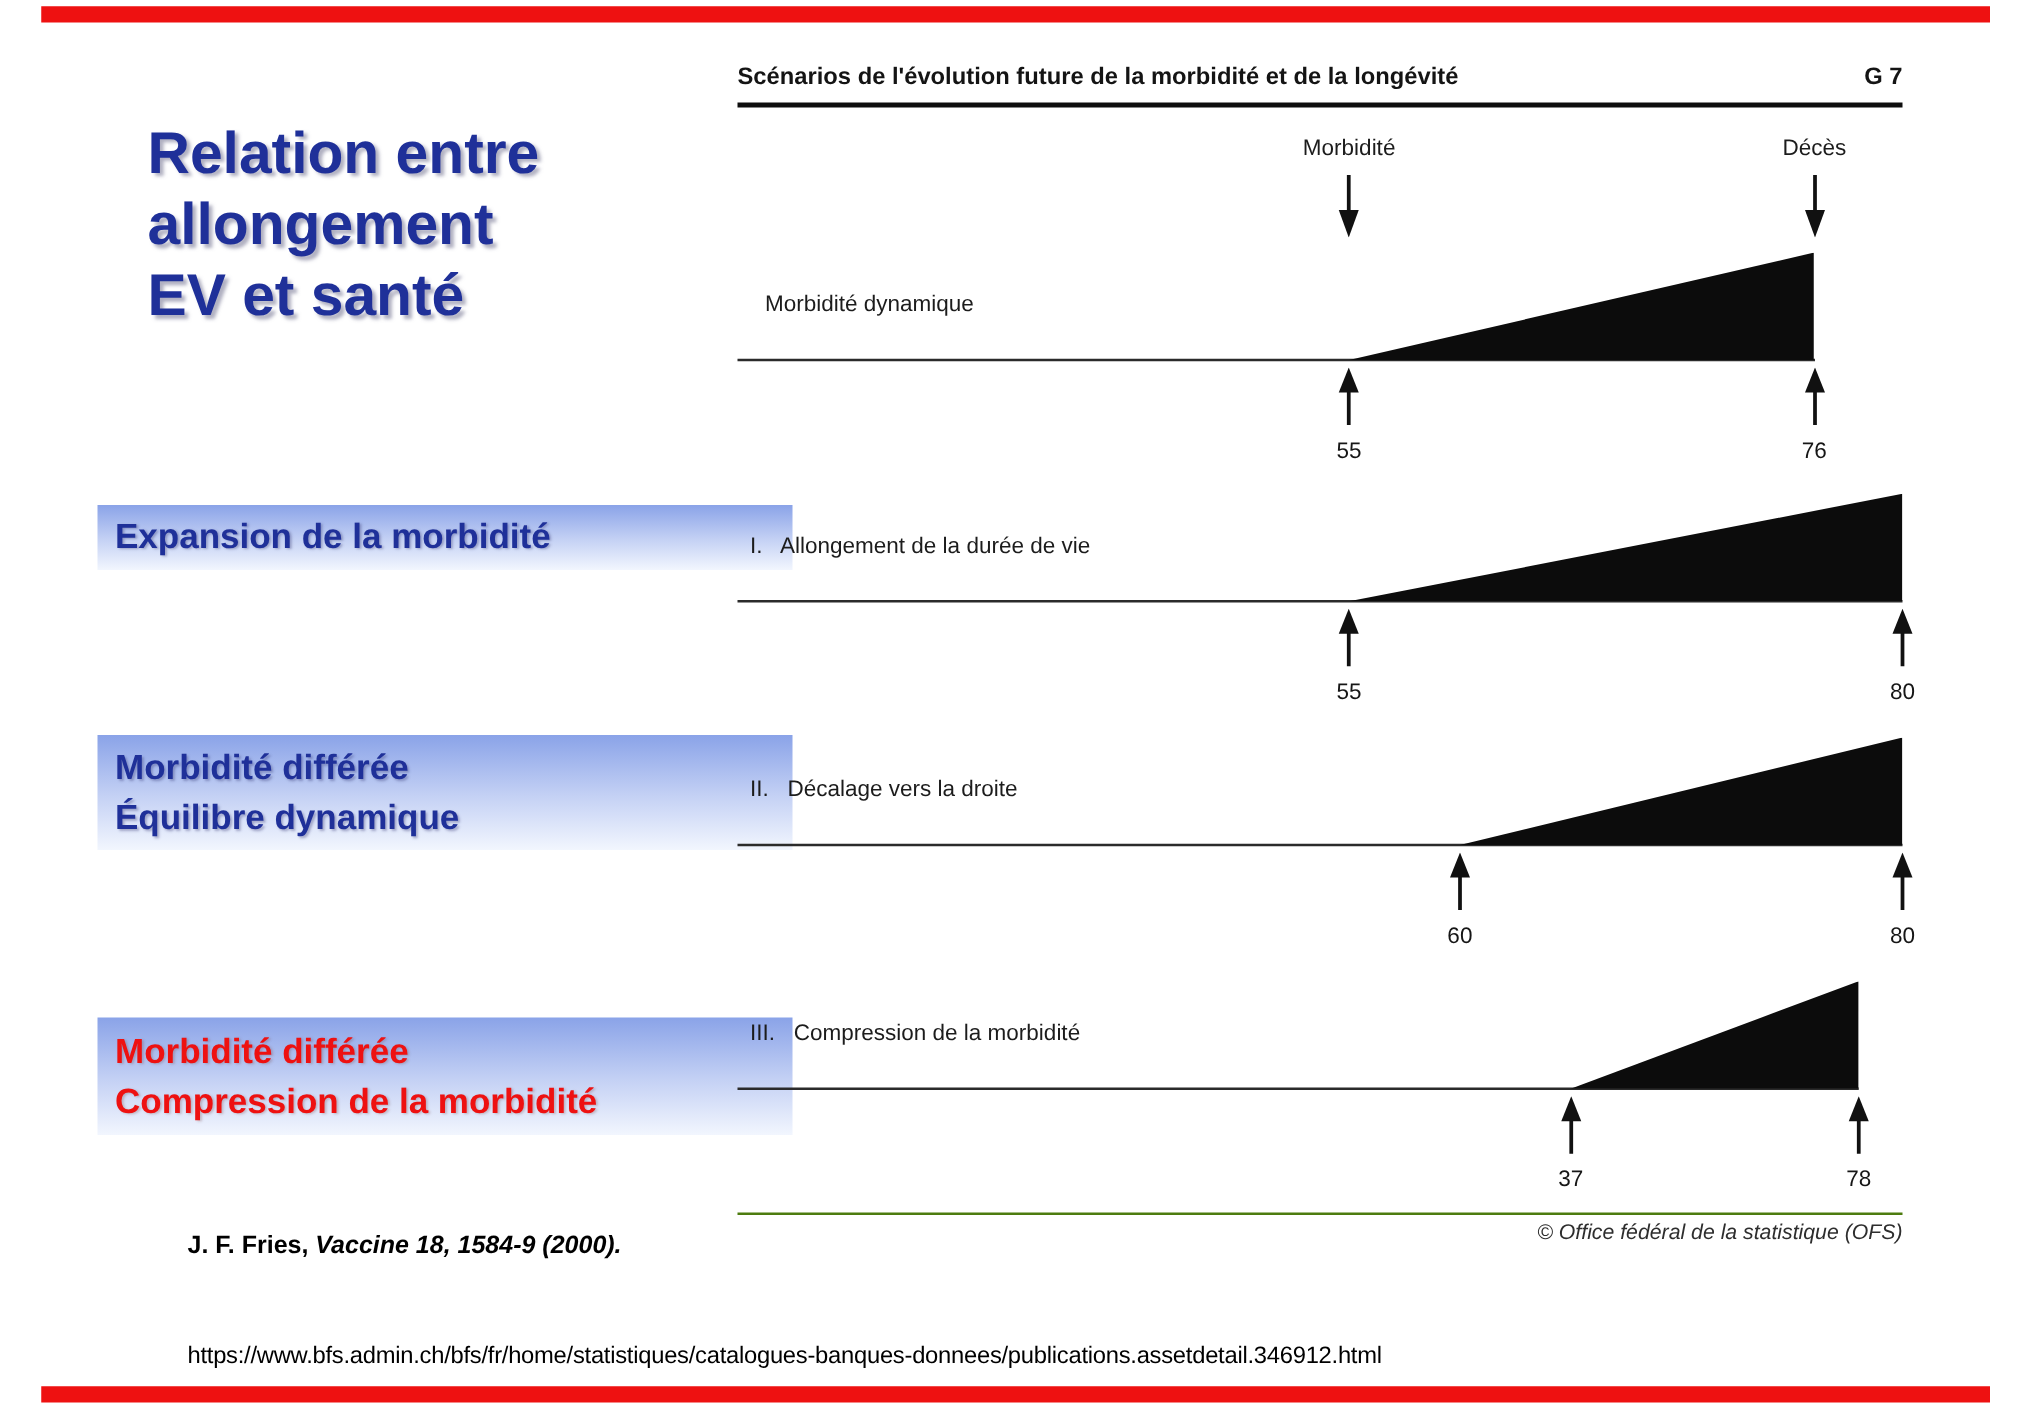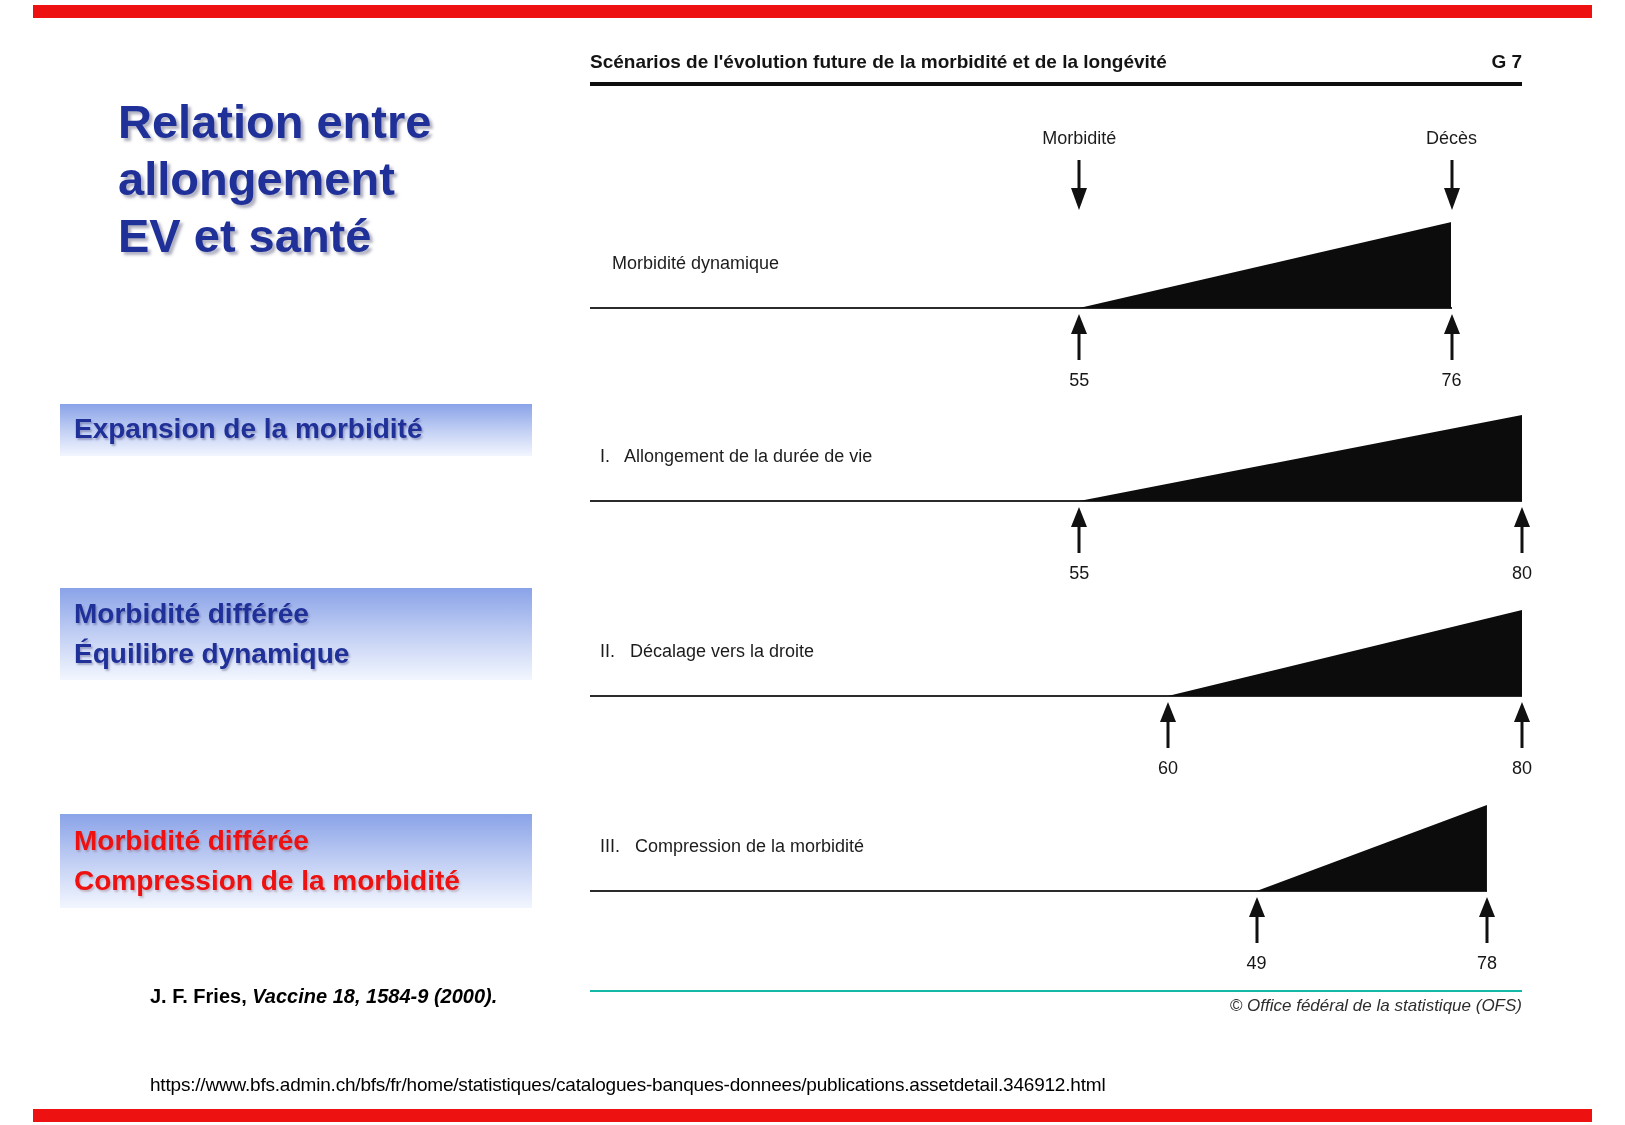--- a/index.html
+++ b/index.html
@@ -14,40 +14,40 @@
 
   
   .main-title{
     position:absolute;left:118px;top:94px;width:460px;
     font-size:47px;font-weight:bold;line-height:1.21;color:#1f3099;
     white-space:pre-line;text-shadow:3px 3px 3px rgba(110,110,140,.55);
   }
 
   
   .side-box{
-    position:absolute;left:60px;width:472px;
+    position:absolute;left:78px;width:556px;
     background:linear-gradient(180deg,#8aa3e8 0%,#c3d0f4 52%,#f2f6fe 100%);
     font-size:28px;font-weight:bold;line-height:40px;color:#1f3099;
     white-space:pre-line;padding-left:14px;box-sizing:border-box;
     text-shadow:1.5px 1.5px 2px rgba(50,50,110,.35);
   }
   .side-box.box-1{top:404px;height:52px;line-height:50px;}
   .side-box.box-2{top:588px;height:92px;padding-top:6px;}
   .side-box.box-3{top:814px;height:94px;padding-top:7px;color:#ee1111;
     text-shadow:1.5px 1.5px 2px rgba(120,70,70,.3);}
 
   
   .figure{position:absolute;left:590px;top:46px;width:932px;}
   .fig-header{
     display:flex;justify-content:space-between;align-items:center;
     height:32px;border-bottom:4px solid #0e0e0e;padding-bottom:4px;box-sizing:content-box;
   }
   .fig-title{font-size:19px;font-weight:bold;color:#141414;}
   .fig-id{font-size:19px;font-weight:bold;color:#141414;}
-  .fig-canvas{position:relative;height:884px;margin-top:20px;}
+  .fig-canvas{position:relative;height:884px;}
 
   .col-marker{position:absolute;top:0;width:0;}
   .col-label{position:absolute;top:22px;left:0;transform:translateX(-50%);
     white-space:nowrap;font-size:18px;color:#1c1c1c;}
   .col-marker svg{position:absolute;top:52px;left:0;transform:translateX(-50%);
     width:26px;height:52px;}
 
   .scenario-row{position:absolute;left:0;width:100%;height:0;}
   .scenario-row.row-0{top:203px;}
   .scenario-row.row-1{top:396px;}
@@ -58,21 +58,21 @@
   .triangle{position:absolute;bottom:1px;height:86px;background:#0c0c0c;
     clip-path:polygon(0 100%,100% 0,100% 100%);}
   .row-label{position:absolute;left:10px;top:-56px;font-size:18px;color:#1c1c1c;white-space:pre;}
   .scenario-row.row-0 .row-label{left:22px;}
 
   .marker{position:absolute;top:5px;width:0;}
   .marker svg{position:absolute;top:0;left:0;transform:translateX(-50%);width:26px;height:48px;}
   .marker .age{position:absolute;top:56px;left:0;transform:translateX(-50%);
     font-size:18px;color:#161616;text-align:center;}
 
-  .fig-footer{border-top:2px solid #14b8a6;text-align:right;padding-top:4px;}
+  .fig-footer{border-top:2px solid #4d7c0f;text-align:right;padding-top:4px;}
   .fig-footer span{font-size:17px;font-style:italic;color:#2e2e2e;}
 
   
   .cite{position:absolute;left:150px;color:#000;}
   .cite-1{top:985px;font-size:20px;font-weight:bold;}
   .cite-1 .it{font-style:italic;}
   .cite-2{top:1031px;font-size:28px;font-weight:bold;}
   .cite-url{top:1074px;font-size:19px;font-weight:normal;letter-spacing:-0.2px;}
 </style>
 </head>
@@ -178,21 +178,21 @@
 
       <div class="scenario-row row-3">
         <span class="row-label">III.   Compression de la morbidité</span>
         <div class="baseline" style="width: 96.2391%;"></div>
         <div class="triangle" style="left: 71.517%; width: 24.7221%;"></div>
         <div class="marker marker-onset" style="left: 71.517%;">
           <svg viewBox="0 0 26 48">
             <path d="M13 46 L13 14" stroke="#111" stroke-width="3" fill="none"></path>
             <path d="M13 0 L5 20 L21 20 Z" fill="#111"></path>
           </svg>
-          <span class="age">49</span>
+          <span class="age">37</span>
         </div>
         <div class="marker marker-death" style="left: 96.2391%;">
           <svg viewBox="0 0 26 48">
             <path d="M13 46 L13 14" stroke="#111" stroke-width="3" fill="none"></path>
             <path d="M13 0 L5 20 L21 20 Z" fill="#111"></path>
           </svg>
           <span class="age">78</span>
         </div>
       </div>
 

